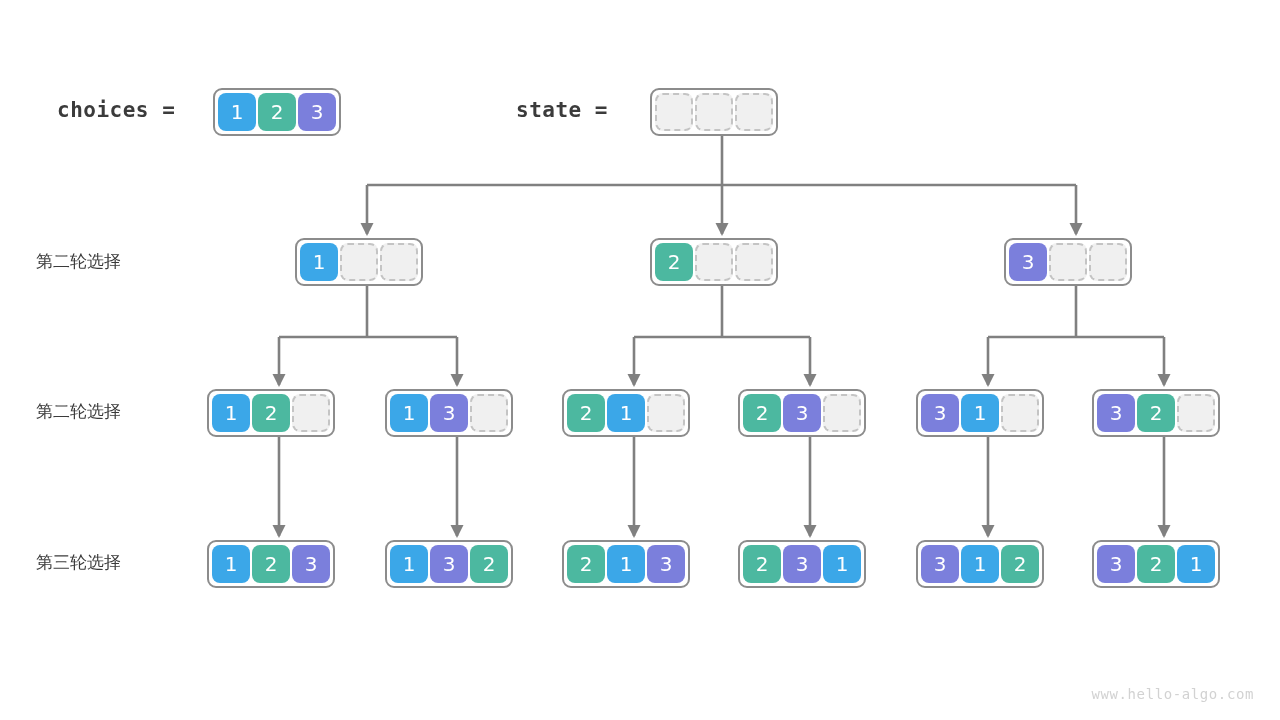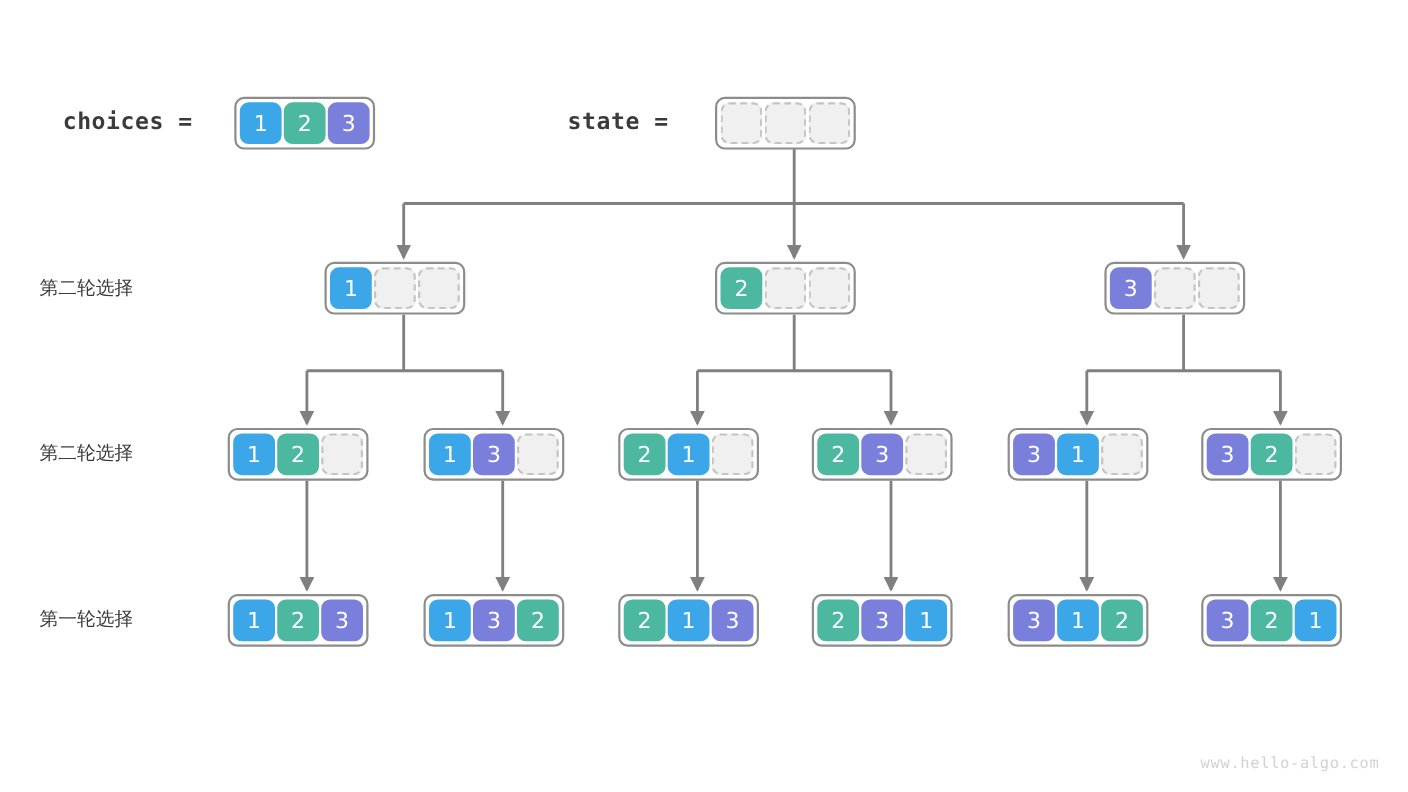--- a/index.html
+++ b/index.html
@@ -143,21 +143,21 @@
       <div class="cell" style="background: rgb(123, 127, 220);">3</div>
     </div>
   <div class="array" id="arr-state" style="left:650px; top:88px;">
       <div class="cell empty"></div>
       <div class="cell empty"></div>
       <div class="cell empty"></div>
     </div>
 
   <div class="row-label" style="left:36px; top:250px;">第二轮选择</div>
   <div class="row-label" style="left:36px; top:400px;">第二轮选择</div>
-  <div class="row-label" style="left:36px; top:551px;">第一轮选择</div>
+  <div class="row-label" style="left:36px; top:551px;">第三轮选择</div>
 
   <div class="array" id="r1-n1" style="left:295px; top:238px;">
       <div class="cell" style="background: rgb(59, 167, 232);">1</div>
       <div class="cell empty"></div>
       <div class="cell empty"></div>
     </div>
   <div class="array" id="r1-n2" style="left:650px; top:238px;">
       <div class="cell" style="background: rgb(76, 184, 160);">2</div>
       <div class="cell empty"></div>
       <div class="cell empty"></div>

